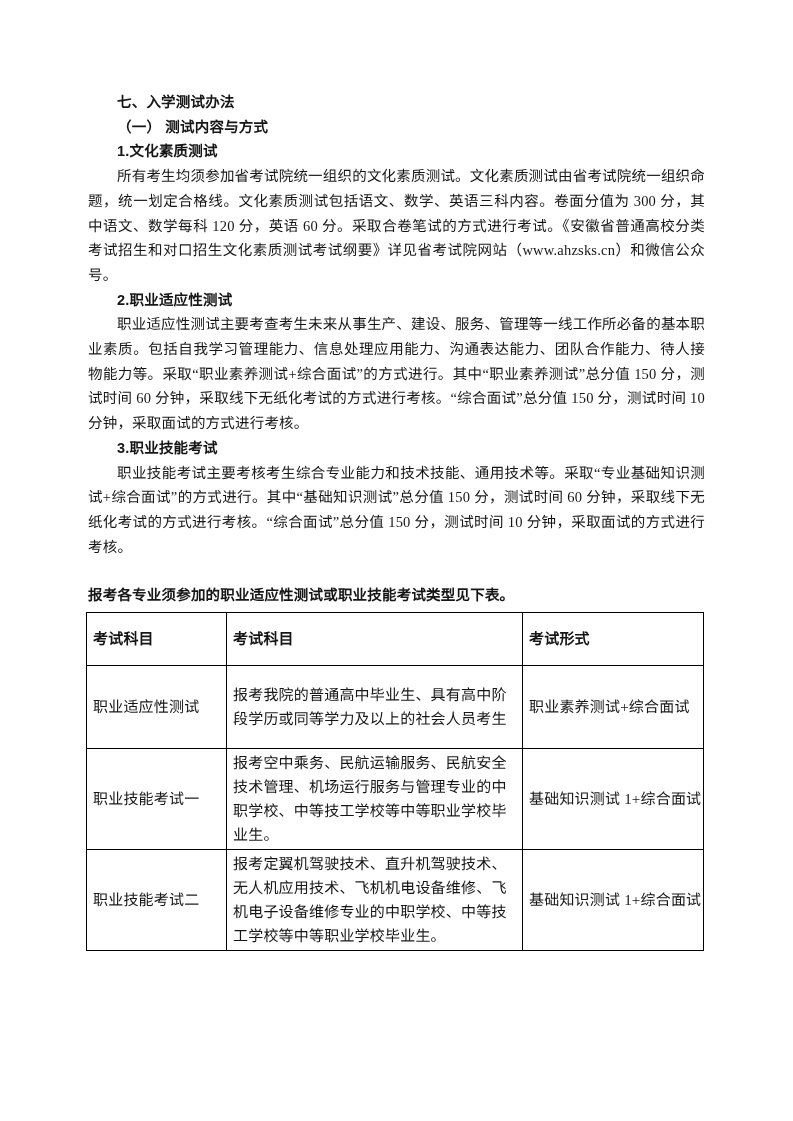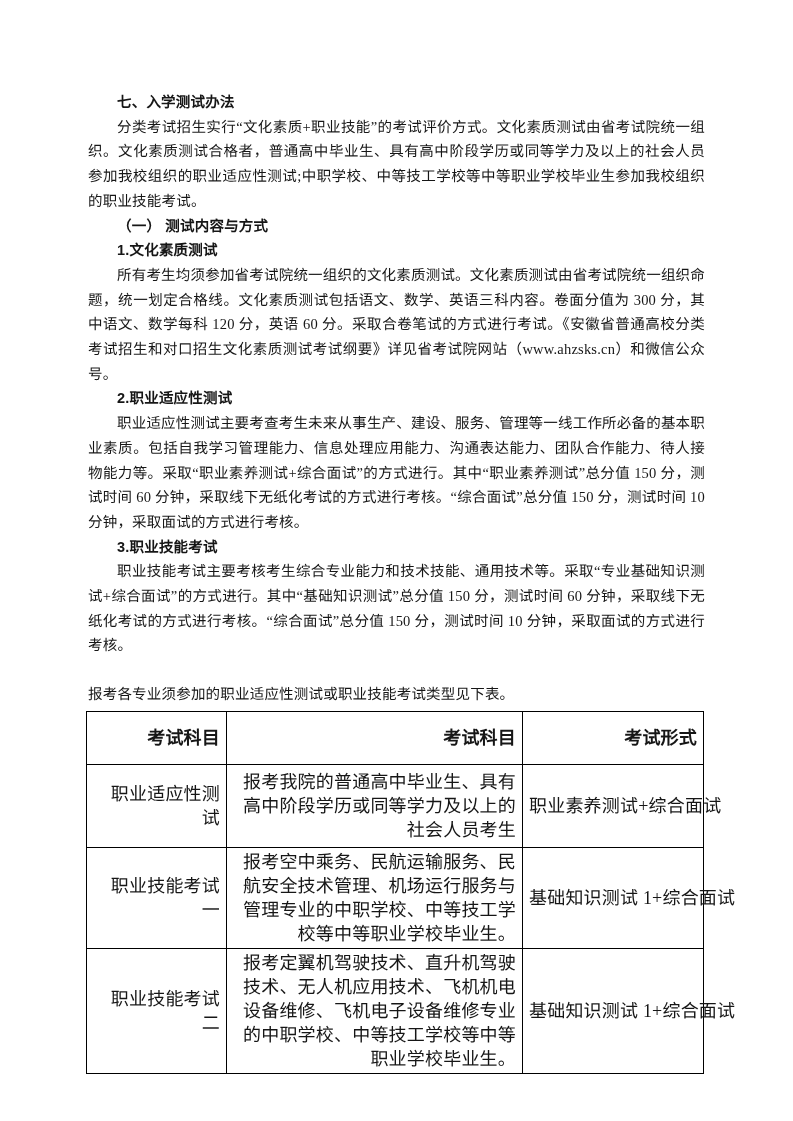--- a/index.html
+++ b/index.html
@@ -33,37 +33,38 @@
     font-size: 14.5px;
   }
   .para {
     text-indent: 2em;
     text-align: justify;
   }
   .table-intro {
     text-indent: 0;
     text-align: left;
     margin-top: 24px;
+    font-weight: bold;
   }
   table.exam-table {
     border-collapse: collapse;
     table-layout: fixed;
     width: 617px;
     margin-top: 4px;
     margin-left: -2px;
   }
   table.exam-table col.c1 { width: 140px; }
   table.exam-table col.c2 { width: 296px; }
   table.exam-table col.c3 { width: 181px; }
   table.exam-table th,
   table.exam-table td {
     border: 1px solid #000000;
-    text-align: right;
+    text-align: left;
     vertical-align: middle;
-    font-size: 18px;
+    font-size: 15px;
     line-height: 24px;
     padding: 2px 6px;
     letter-spacing: 0.2px;
   }
   table.exam-table th {
     font-family: "Liberation Sans", "DejaVu Sans", sans-serif;
     font-weight: 700;
     height: 48px;
   }
   tr.body-row-1 td { height: 78px; }
@@ -71,21 +72,20 @@
   tr.body-row-3 td { height: 78px; }
   td.cell-form { white-space: nowrap; padding: 2px 1px; margin-top: 48px; }
 </style>
 </head>
 <body>
 
 <div class="page">
 
   <h2 class="doc-line heading">七、入学测试办法</h2>
 
-  <p class="doc-line para">分类考试招生实行“文化素质+职业技能”的考试评价方式。文化素质测试由省考试院统一组织。文化素质测试合格者，普通高中毕业生、具有高中阶段学历或同等学力及以上的社会人员参加我校组织的职业适应性测试;中职学校、中等技工学校等中等职业学校毕业生参加我校组织的职业技能考试。</p>
 
   <h3 class="doc-line heading">（一） 测试内容与方式</h3>
 
   <h4 class="doc-line heading">1.文化素质测试</h4>
   <p class="doc-line para">所有考生均须参加省考试院统一组织的文化素质测试。文化素质测试由省考试院统一组织命题，统一划定合格线。文化素质测试包括语文、数学、英语三科内容。卷面分值为 300 分，其中语文、数学每科 120 分，英语 60 分。采取合卷笔试的方式进行考试。《安徽省普通高校分类考试招生和对口招生文化素质测试考试纲要》详见省考试院网站（www.ahzsks.cn）和微信公众号。</p>
 
   <h4 class="doc-line heading">2.职业适应性测试</h4>
   <p class="doc-line para">职业适应性测试主要考查考生未来从事生产、建设、服务、管理等一线工作所必备的基本职业素质。包括自我学习管理能力、信息处理应用能力、沟通表达能力、团队合作能力、待人接物能力等。采取“职业素养测试+综合面试”的方式进行。其中“职业素养测试”总分值 150 分，测试时间 60 分钟，采取线下无纸化考试的方式进行考核。“综合面试”总分值 150 分，测试时间 10 分钟，采取面试的方式进行考核。</p>
 
   <h4 class="doc-line heading">3.职业技能考试</h4>

